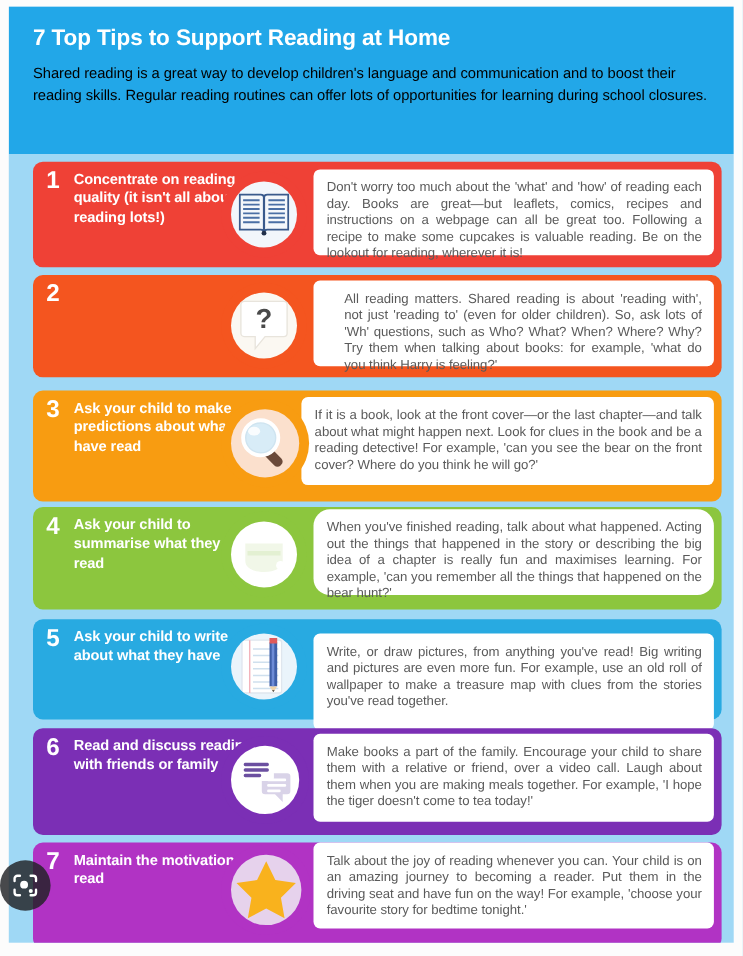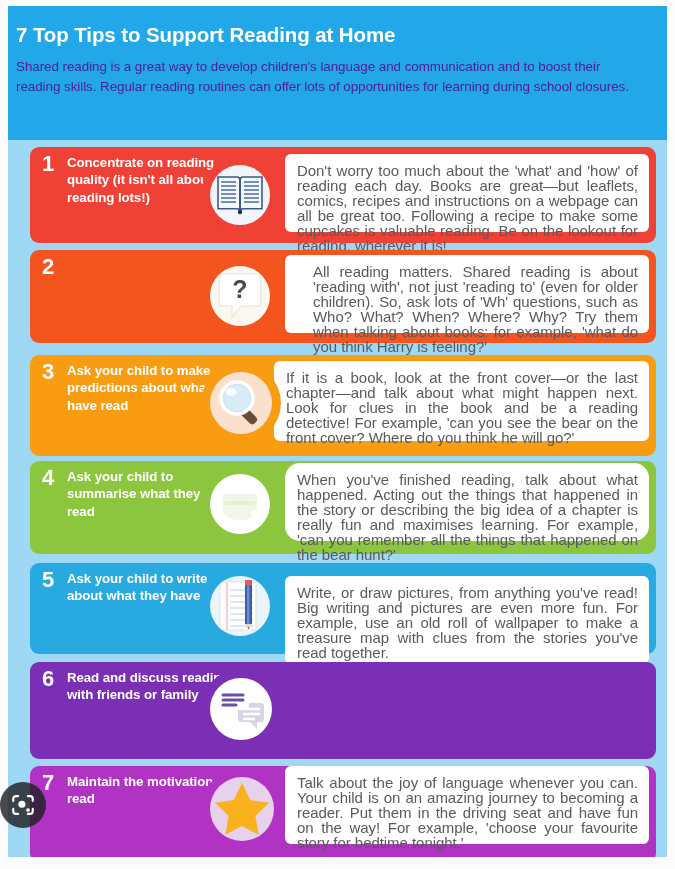--- a/index.html
+++ b/index.html
@@ -32,33 +32,33 @@
   }
 
   
   #header {
     position: absolute;
     left: 0;
     top: 0;
     width: 659px;
     height: 134px;
     background: #22a7e8;
-    padding: 16px 22px 0 8px;
+    padding: 16px 22px 0 22px;
   }
   #header-title {
     color: #ffffff;
     font-size: 20.5px;
     font-weight: bold;
     letter-spacing: -0.1px;
     line-height: 26px;
     white-space: nowrap;
   }
   #header-sub {
     margin-top: 9px;
-    color: #4c1d95;
+    color: #000000;
     font-size: 13.4px;
     line-height: 19.5px;
     letter-spacing: -0.05px;
     max-width: 616px;
   }
 
   
   .card {
     position: absolute;
     left: 22px;
@@ -95,21 +95,21 @@
   .card-body {
     position: absolute;
     right: 7px;
     top: 7px;
     background: #ffffff;
     border-radius: 6px;
     padding: 9px 11px 9px 12px;
   }
   .card-body p {
     color: #5a5a5a;
-    font-size: 15px;
+    font-size: 12px;
     line-height: 15.1px;
     text-align: justify;
     letter-spacing: -0.05px;
   }
 
   
   .medallion {
     position: absolute;
     border-radius: 50%;
     display: flex;
@@ -244,40 +244,43 @@
                 <path d="M27 44h7l-3.5 5z" fill="#f0d3a8"></path>
                 <path d="M29.3 47.4h2.4l-1.2 1.6z" fill="#3a3a3a"></path>
                 <rect x="27" y="0" width="7" height="5" fill="#e05a5a"></rect>
               </svg>
             </div>
           </div>
         </div>
         <div class="card" style="top: 656px; height: 97px; background: rgb(123, 47, 181);">
           <div class="card-num">6</div>
           <div class="card-heading">Read and discuss reading with friends or family</div>
+          <div class="card-body" style="left: 255px; top: 5px; height: 80px;">
+            <p>Make books a part of the family. Encourage your child to share them with a relative or friend, over a video call. Laugh about them when you are making meals together. For example, 'I hope the tiger doesn't come to tea today!'</p>
+          </div>
           <div class="medallion" style="width: 80px; height: 80px; left: 171px; top: 7px; background: rgb(123, 47, 181);">
             <div class="medallion-inner" style="background: rgb(255, 255, 255);">
               <svg width="50" height="44" viewBox="0 0 50 44">
                 <path d="M25 16h20a3 3 0 0 1 3 3v13a3 3 0 0 1-3 3h-4v7l-7-7H25a3 3 0 0 1-3-3V19a3 3 0 0 1 3-3z" fill="#d9d3e8"></path>
                 <g stroke="#ffffff" stroke-width="2.4" stroke-linecap="round">
                   <path d="M28 22h15M28 27h15M28 32h10"></path>
                 </g>
                 <path d="M4 2h26a3 3 0 0 1 3 3v15a3 3 0 0 1-3 3H16l-8 8v-8H4a3 3 0 0 1-3-3V5a3 3 0 0 1 3-3z" fill="#ffffff"></path>
                 <g stroke="#6b4fa0" stroke-width="3" stroke-linecap="round">
                   <path d="M7 8h20M7 13h20M7 18h13"></path>
                 </g>
               </svg>
             </div>
           </div>
         </div>
         <div class="card" style="top: 760px; height: 96px; background: rgb(177, 51, 196);">
           <div class="card-num">7</div>
           <div class="card-heading">Maintain the motivation to read</div>
           <div class="card-body" style="left: 255px; top: 0px; height: 78px;">
-            <p>Talk about the joy of language whenever you can. Your child is on an amazing journey to becoming a reader.  Put them in the driving seat and have fun on the way! For example, 'choose your favourite story for bedtime tonight.'</p>
+            <p>Talk about the joy of reading whenever you can. Your child is on an amazing journey to becoming a reader.  Put them in the driving seat and have fun on the way! For example, 'choose your favourite story for bedtime tonight.'</p>
           </div>
           <div class="medallion" style="width: 82px; height: 82px; left: 171px; top: 2px; background: rgb(177, 51, 196);">
             <div class="medallion-inner" style="background: rgb(230, 210, 236);">
               <svg width="56" height="54" viewBox="0 0 56 54">
                 <path d="M28 1l8.3 17.1 18.7 2.7-13.6 13.3 3.3 18.7L28 44l-16.7 8.8 3.3-18.7L1 20.8l18.7-2.7z" fill="#f9b21d"></path>
               </svg>
             </div>
           </div>
         </div>
       </div>

